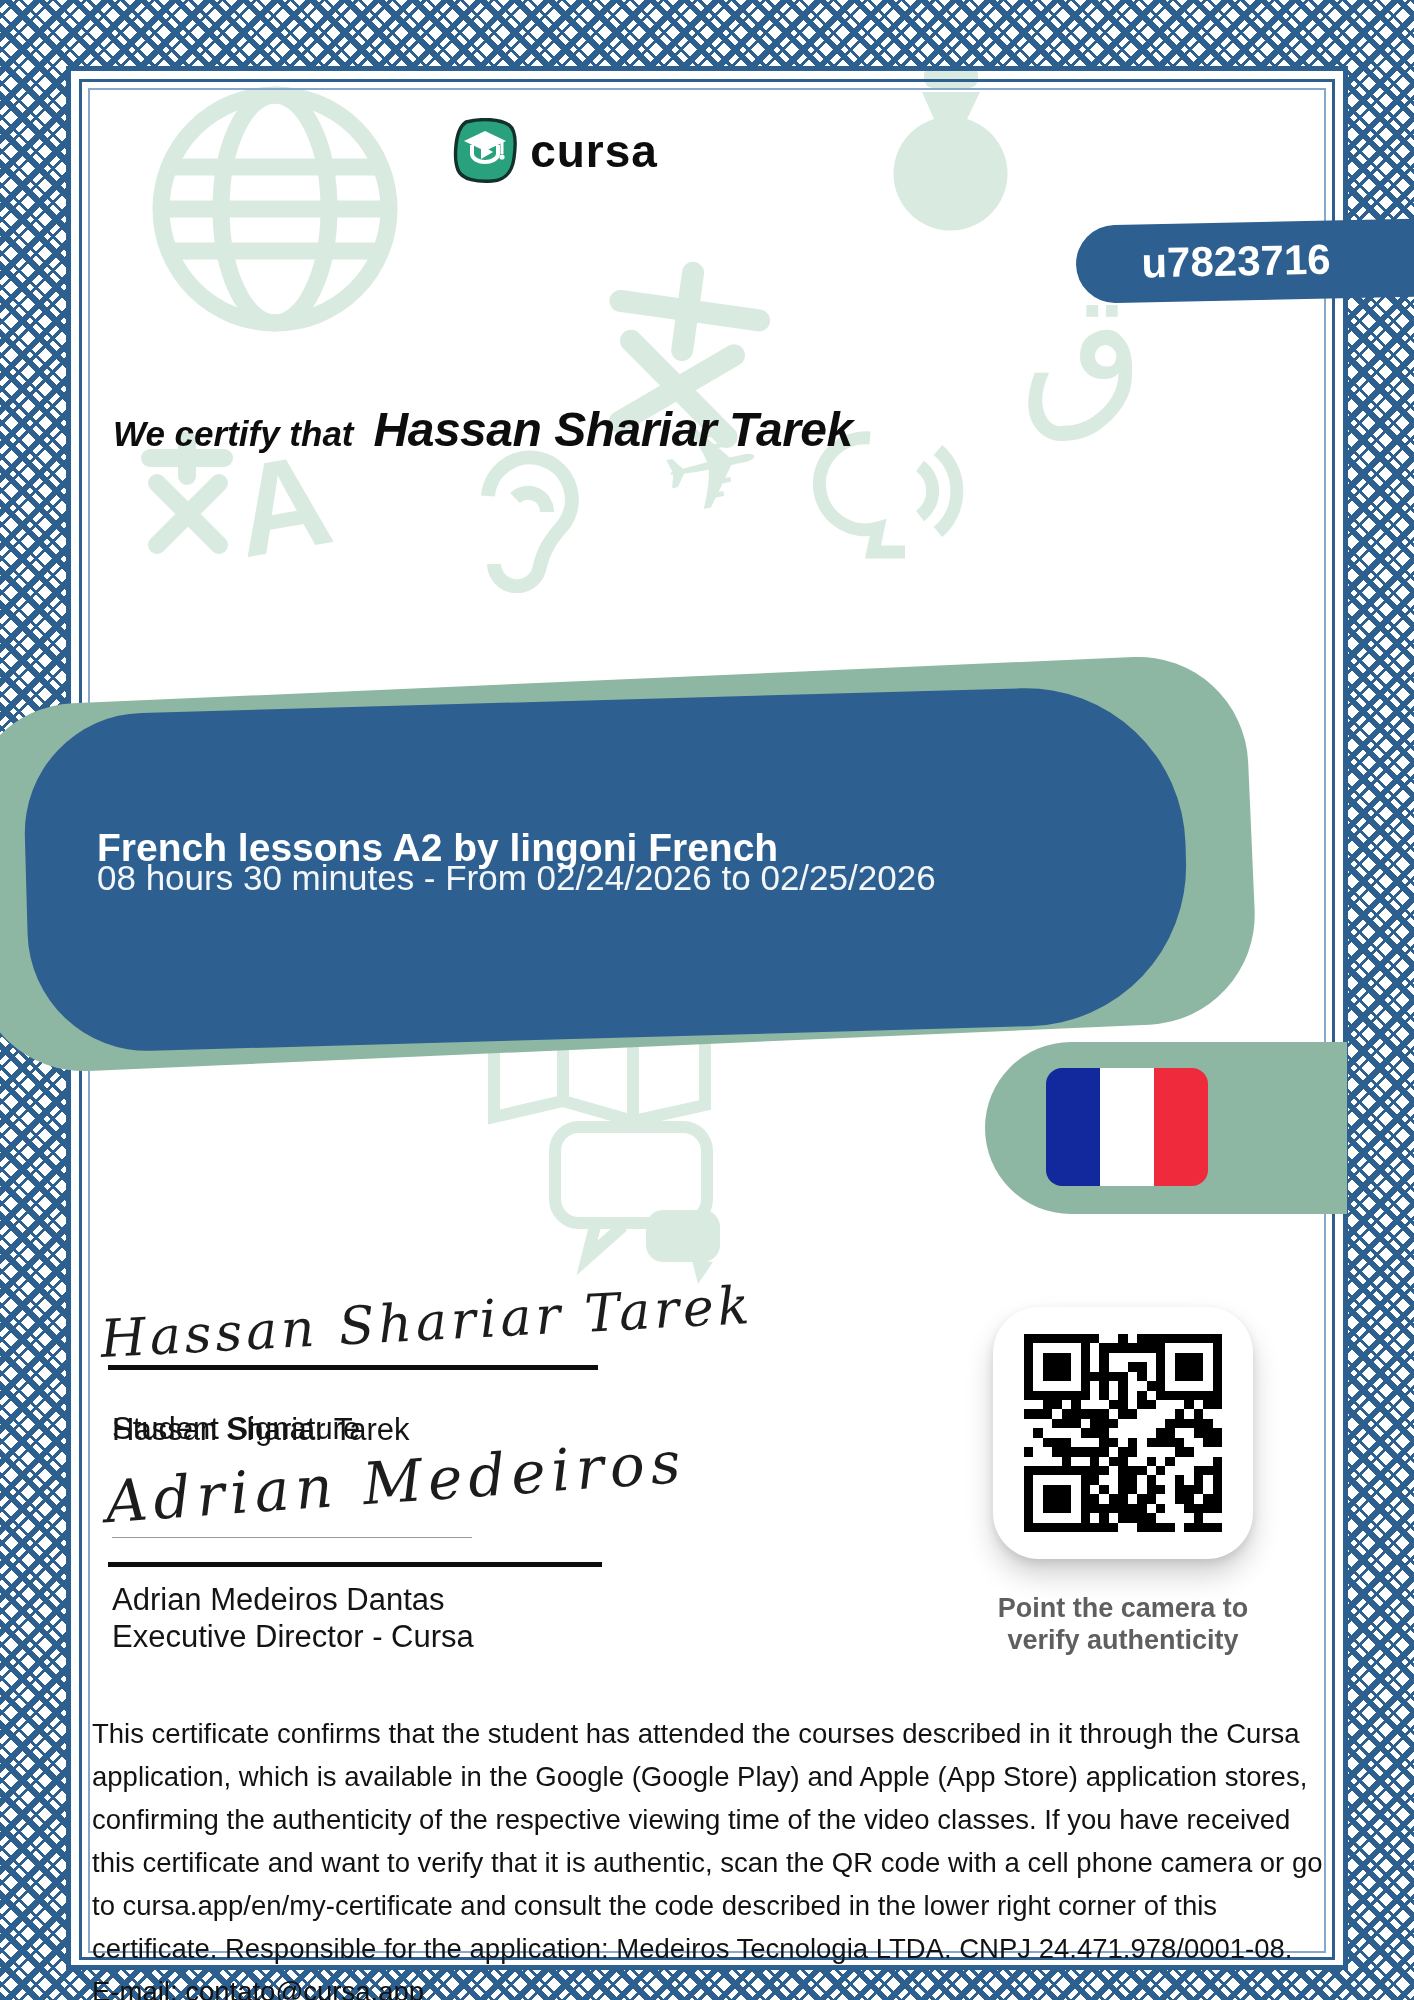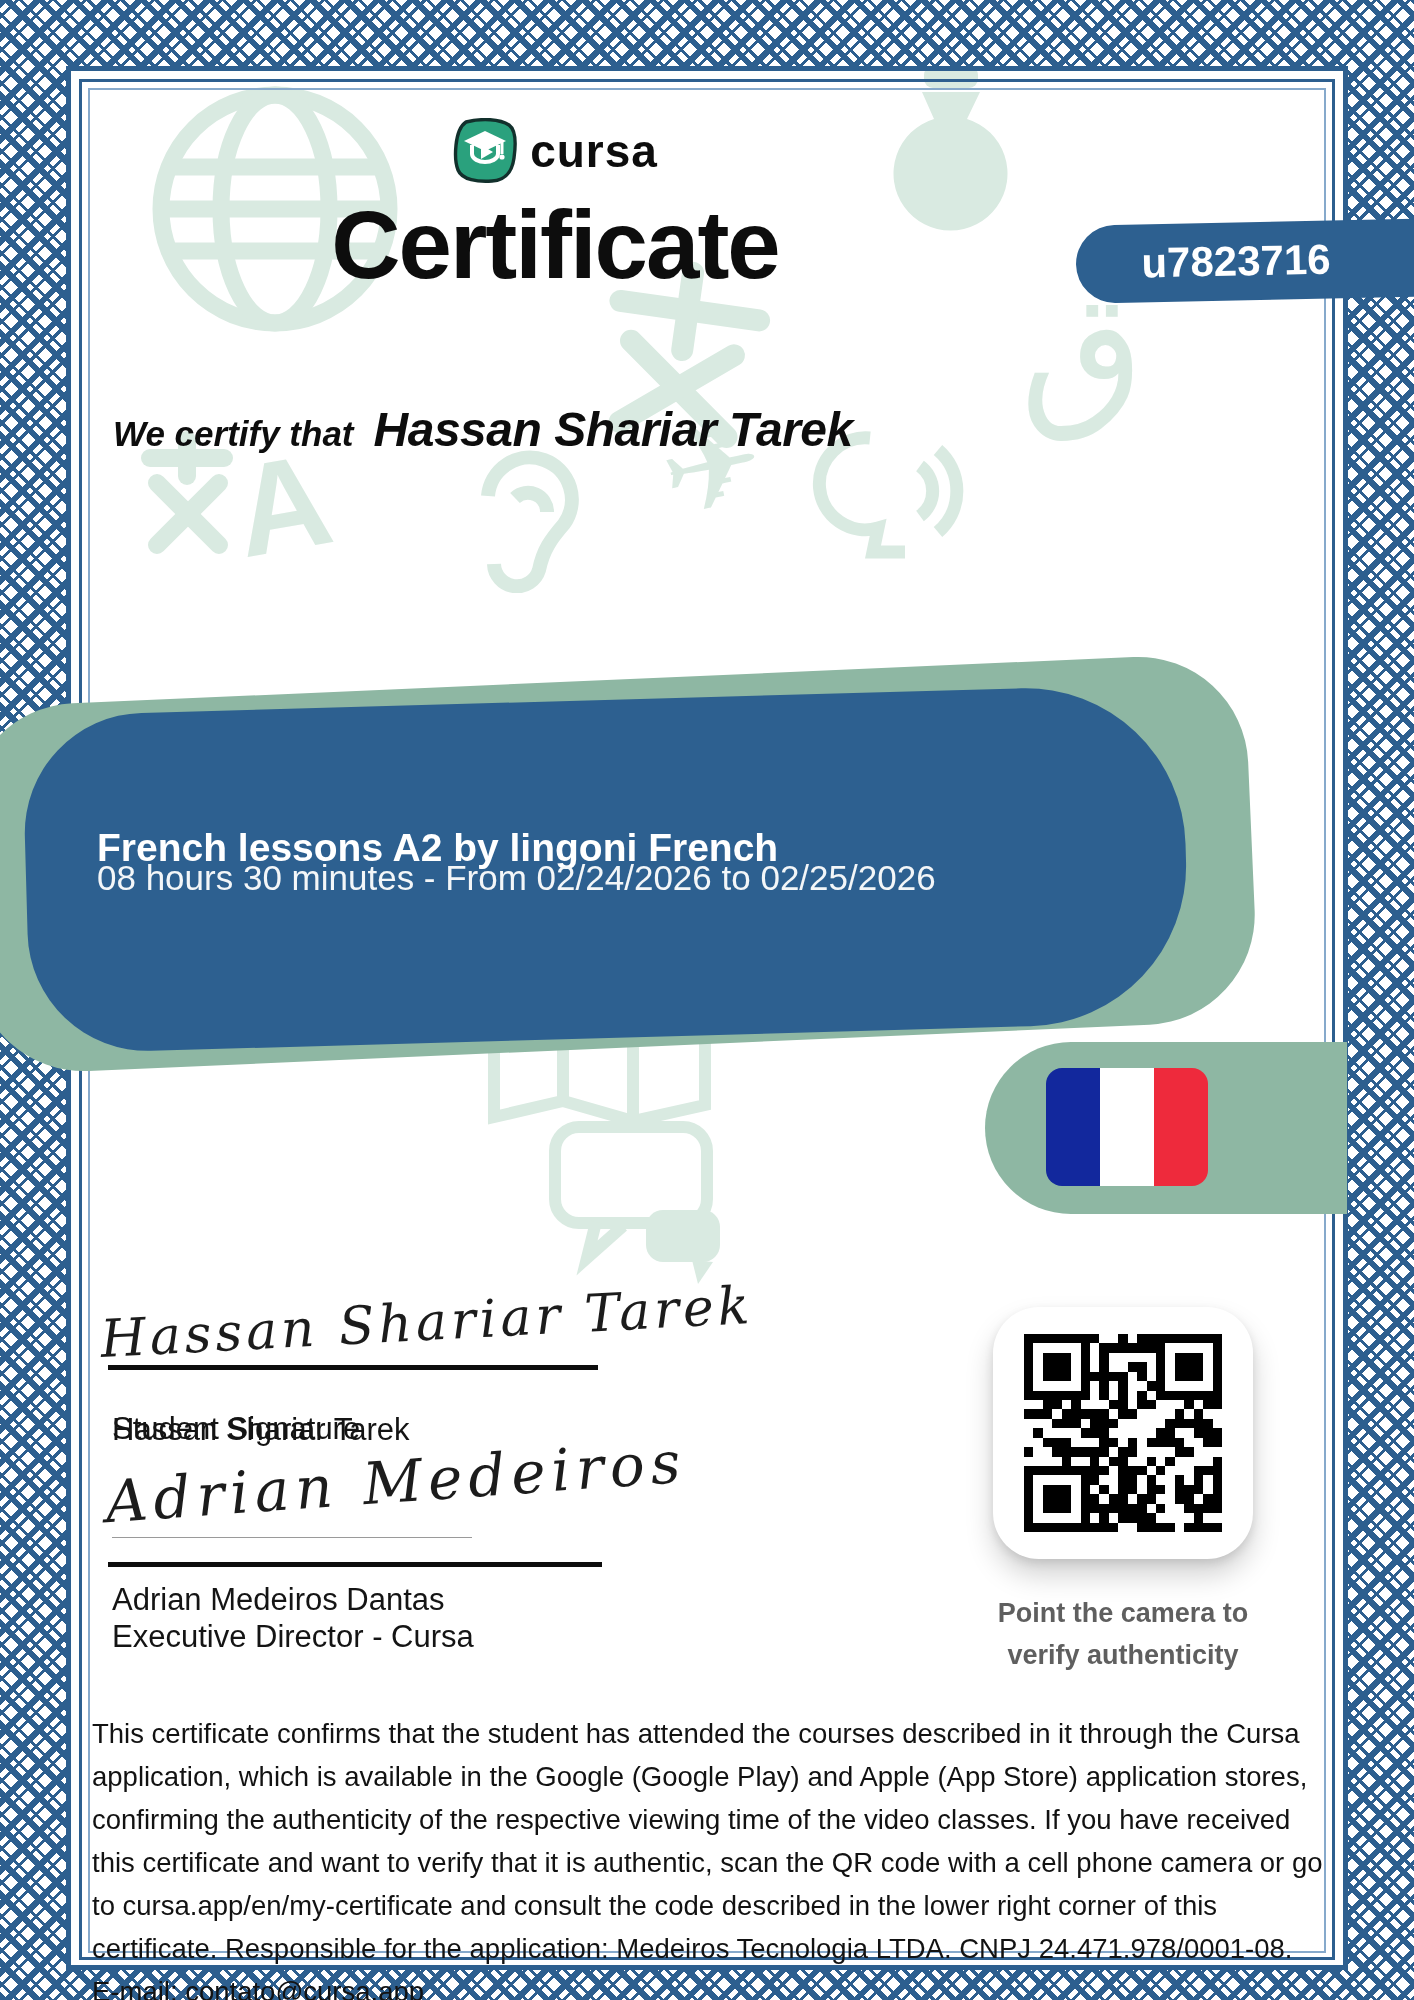--- a/index.html
+++ b/index.html
@@ -57,21 +57,21 @@
   .sig1-role{top:1379px;margin-top:32px;}
   .sig1-name{top:1412px;}
   .sig2-name{top:1582px;}
   .sig2-role{top:1619px;}
 
   
   .qr-card{position:absolute;left:993px;top:1307px;width:260px;height:252px;background:#ffffff;border-radius:46px;z-index:4;
     box-shadow:0 16px 28px rgba(0,0,0,0.18), 0 4px 10px rgba(0,0,0,0.10);
     display:flex;align-items:center;justify-content:center;}
   .qr-card svg{width:198px;height:198px;shape-rendering:crispEdges;}
-  .qr-caption{position:absolute;left:973px;top:1592px;width:300px;text-align:center;font-size:27px;font-weight:700;color:#5f5f5f;line-height:42px;z-index:4;}
+  .qr-caption{position:absolute;left:973px;top:1592px;width:300px;text-align:center;font-size:27px;font-weight:700;color:#5f5f5f;line-height:32px;z-index:4;}
 
   
   .footer-text{position:absolute;left:92px;top:1712px;width:1238px;font-size:27.5px;line-height:43px;color:#121212;white-space:pre-line;z-index:4;}
 </style>
 </head>
 <body>
 
 <div class="page">
   <div class="inner-white"></div>
 
@@ -173,21 +173,20 @@
         <path d="M14 4 C30 0 48 1 57 7 C64 12 64 26 62 40 C60 54 54 62 40 63 C26 64 10 62 6 52 C2 42 2 12 14 4 Z" fill="#2aa17d" stroke="#12302c" stroke-width="3.4"></path>
         <polygon points="33,13 54,23 33,33 12,23" fill="#ffffff"></polygon>
         <path d="M20 27 v9 c0 5 7 8 13 8 s13 -3 13 -8 v-9" fill="none" stroke="#ffffff" stroke-width="4"></path>
         <polygon points="29,27 29,41 41,34" fill="#ffffff"></polygon>
         <path d="M50 24 v12" stroke="#ffffff" stroke-width="3"></path>
         <circle cx="50" cy="39" r="2.6" fill="#ffffff"></circle>
       </svg>
     </span>
     <span class="logo-text">cursa</span>
   </div>
-  <div class="cert-title">Certificate</div>
   <div class="code-badge">
     <span>u7823716</span>
   </div>
 
   <div class="intro-line1">
     <span class="intro-prefix">We certify that</span>
     <span class="student-name">Hassan Shariar Tarek</span>
   </div>
 
   <div class="banner-green"></div>

